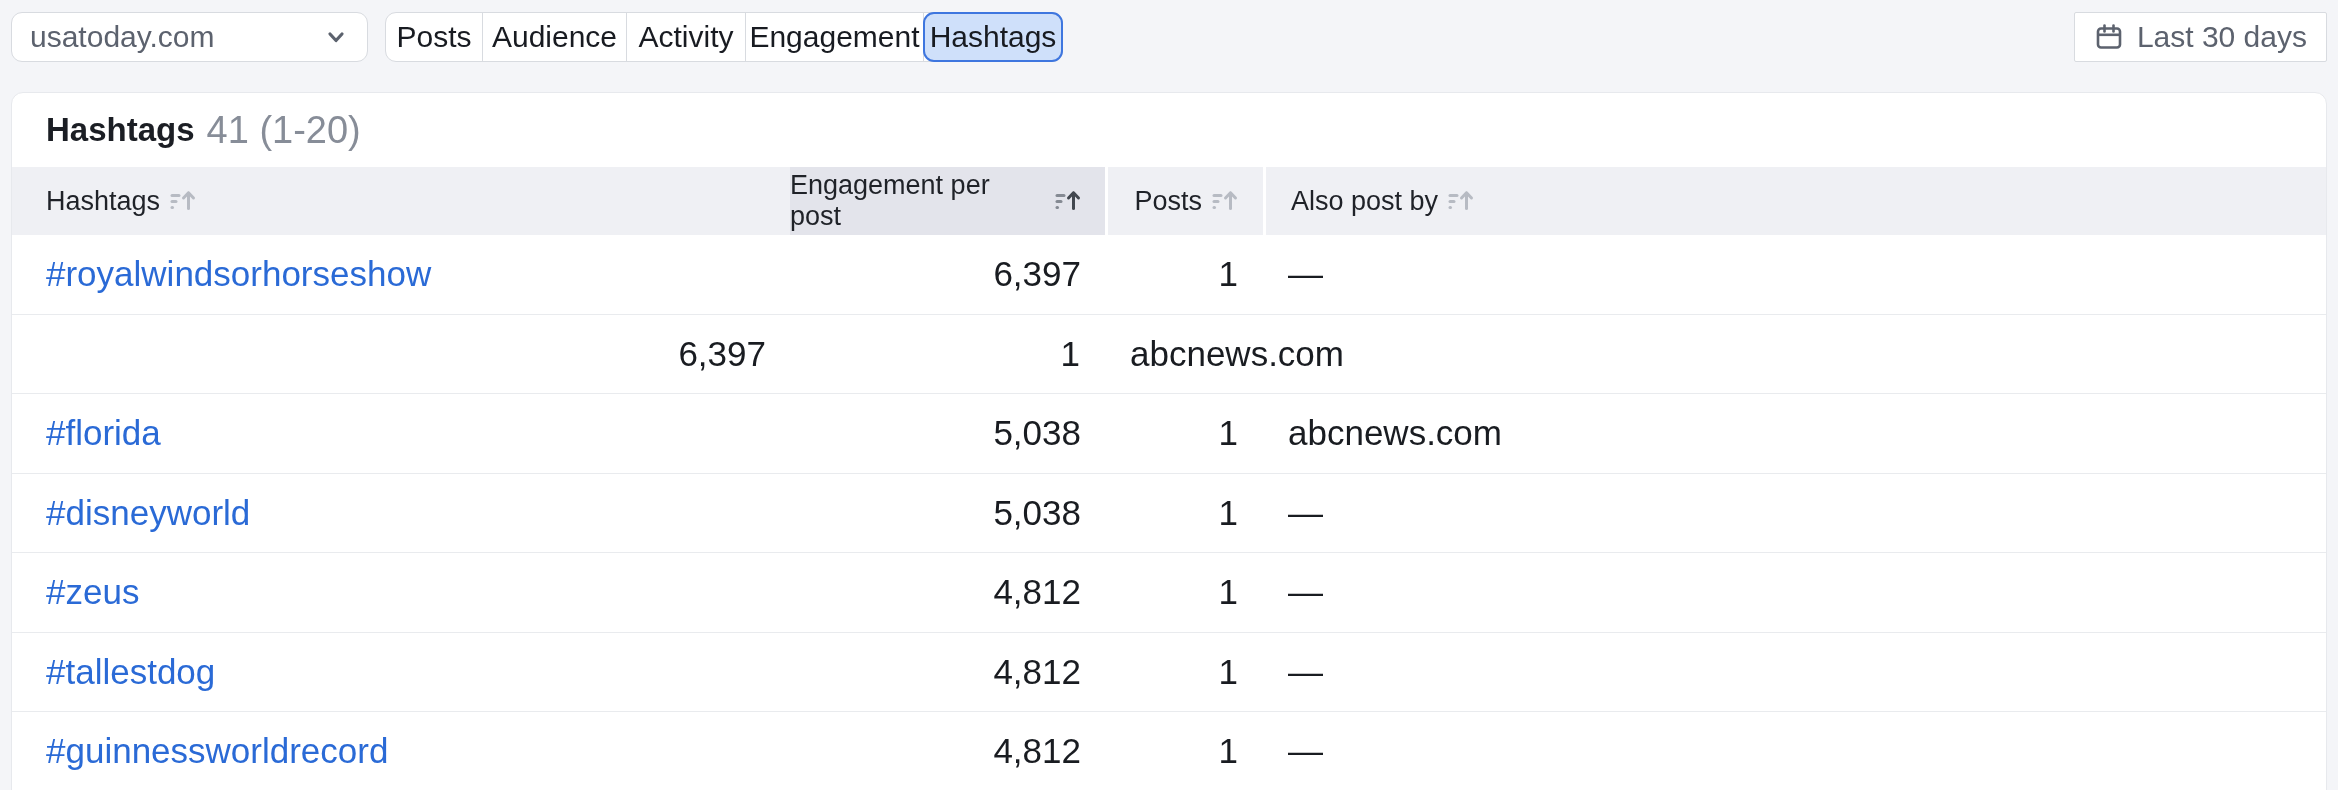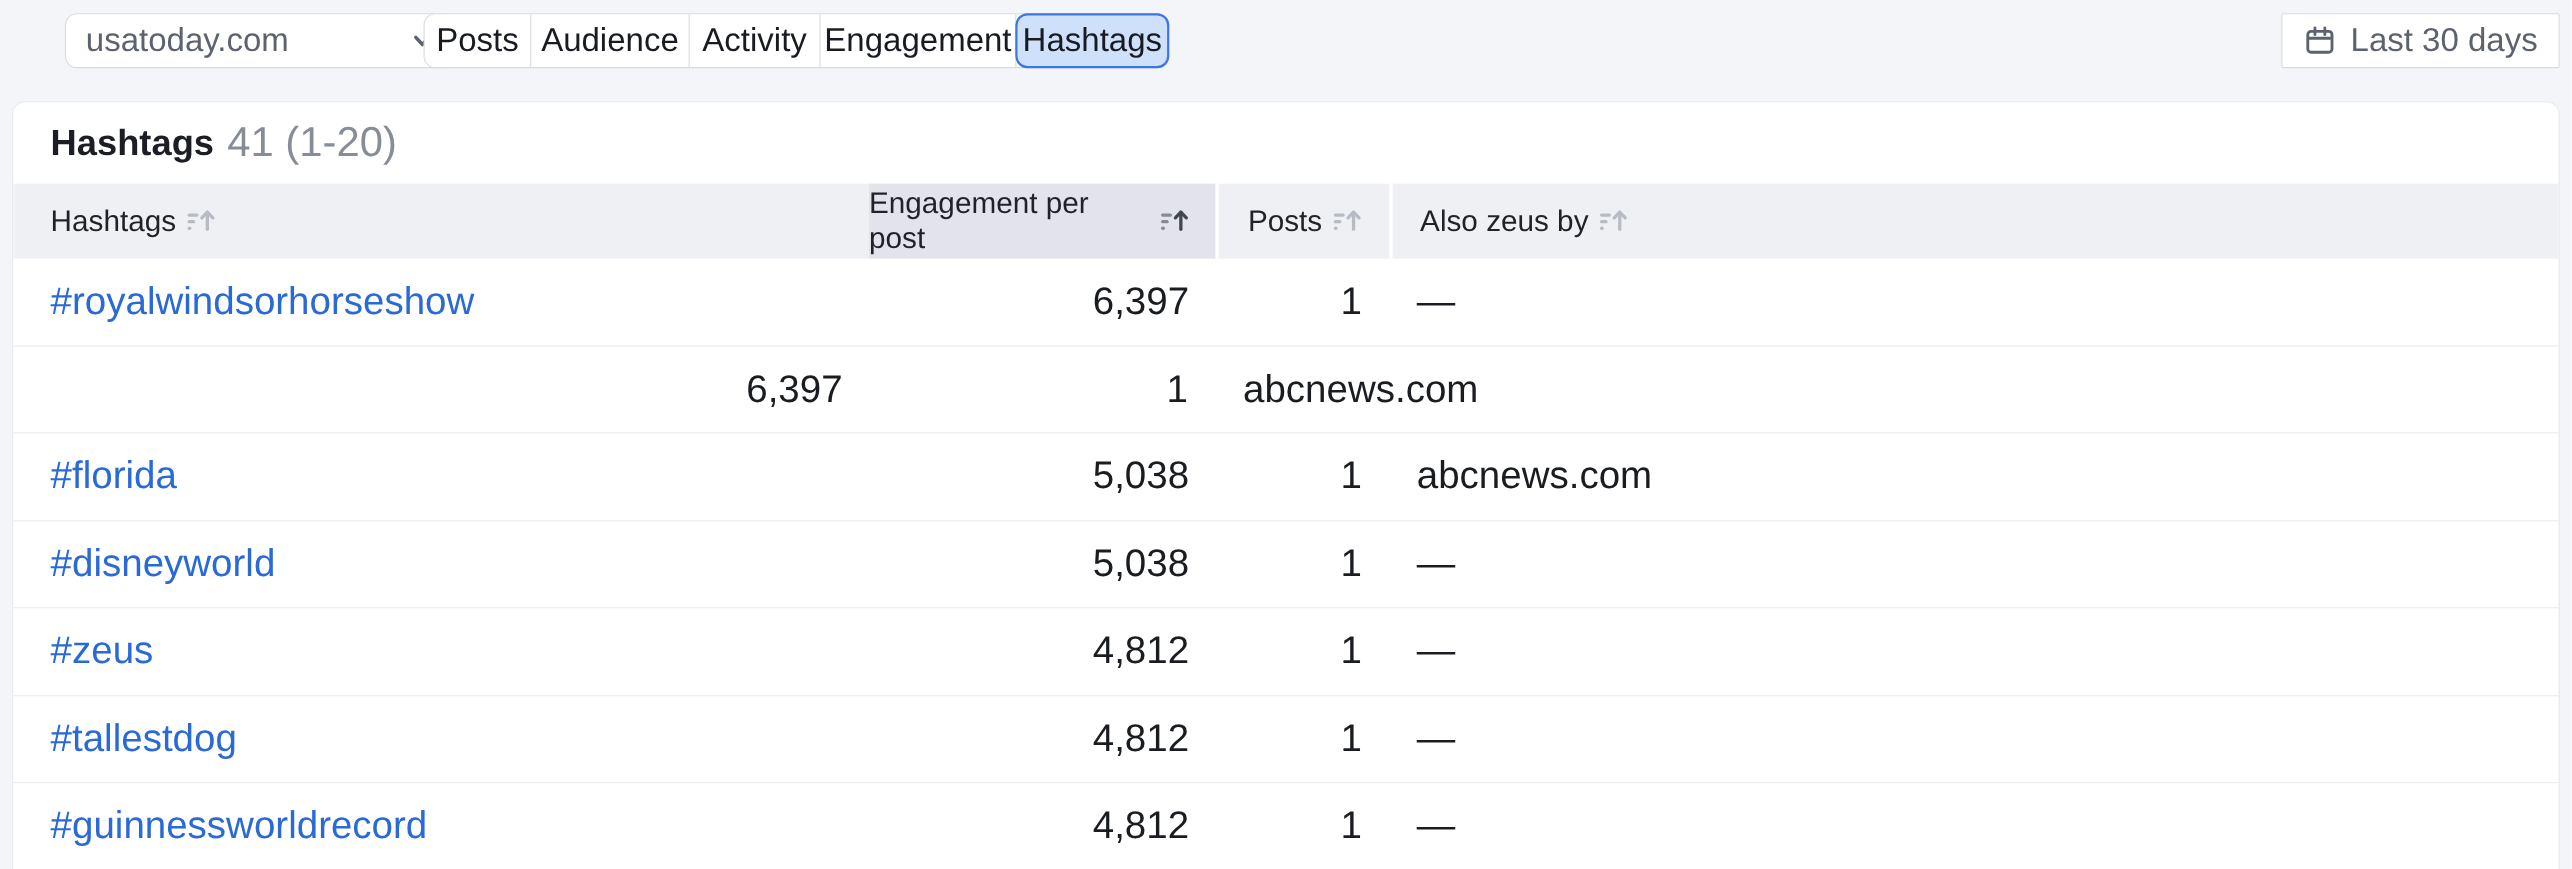--- a/index.html
+++ b/index.html
@@ -19,21 +19,21 @@
     position:relative;
     background:var(--page-bg);
     font-family:"Liberation Sans", sans-serif;
     -webkit-font-smoothing:antialiased;
   }
   
   .select{
     position:absolute;left:11px;top:12px;width:357px;height:50px;
     background:#fff;border:1px solid var(--border-gray);border-radius:11px;
     display:flex;align-items:center;padding:0 16px 0 18px;
-    color:var(--text-gray);font-size:30px;cursor:pointer;margin-left:48px;
+    color:var(--text-gray);font-size:30px;cursor:pointer;
   }
   .select .chev{margin-left:auto;display:flex;align-items:center}
   .tabs{
     position:absolute;left:385px;top:12px;height:50px;
     display:flex;background:#fff;border:1px solid var(--border-gray);
     border-radius:11px;
   }
   .tab{
     display:flex;align-items:center;justify-content:center;
     font-size:30px;color:#181b21;border-right:1px solid var(--border-gray);
@@ -152,21 +152,21 @@
         <svg width="26" height="26" viewBox="0 0 26 26" fill="none">
           <rect class="barf" x="0.5" y="6" width="10" height="3" rx="1.5"></rect>
           <rect class="barf" x="0.5" y="12" width="7" height="3" rx="1.5"></rect>
           <rect class="barf" x="0.5" y="18" width="3.5" height="3" rx="1.5"></rect>
           <path class="arrow" d="M18.5 20.5 L18.5 5" stroke-width="3" stroke-linecap="round"></path>
           <path class="arrow" d="M13.5 10 L18.5 4.8 L23.5 10" stroke-width="3" stroke-linecap="round" stroke-linejoin="round"></path>
         </svg>
       </span>
     </div>
     <div class="th c4">
-      <span>Also zeus by</span>
+      <span>Also post by</span>
       <span class="icon sort-inactive">
         <svg width="26" height="26" viewBox="0 0 26 26" fill="none">
           <rect class="barf" x="0.5" y="6" width="10" height="3" rx="1.5"></rect>
           <rect class="barf" x="0.5" y="12" width="7" height="3" rx="1.5"></rect>
           <rect class="barf" x="0.5" y="18" width="3.5" height="3" rx="1.5"></rect>
           <path class="arrow" d="M18.5 20.5 L18.5 5" stroke-width="3" stroke-linecap="round"></path>
           <path class="arrow" d="M13.5 10 L18.5 4.8 L23.5 10" stroke-width="3" stroke-linecap="round" stroke-linejoin="round"></path>
         </svg>
       </span>
     </div>

